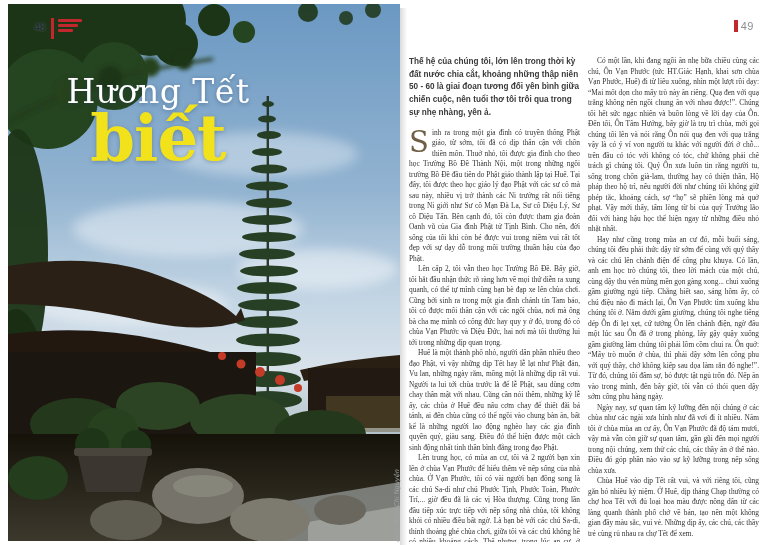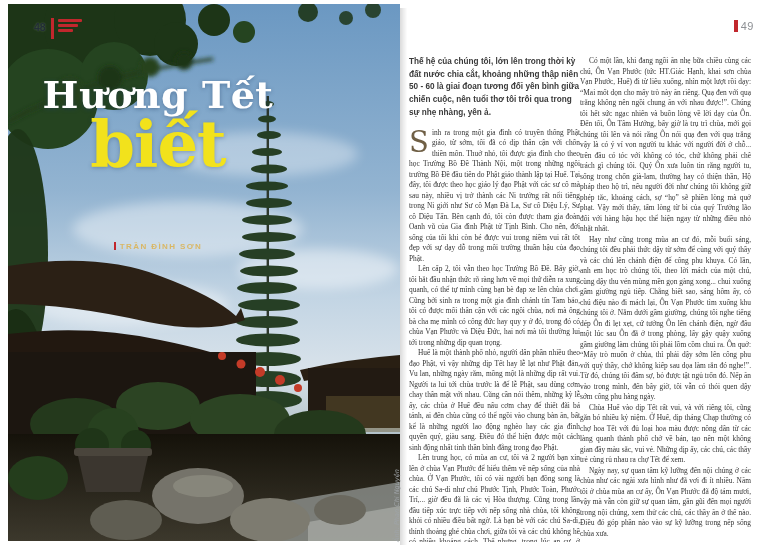--- a/index.html
+++ b/index.html
@@ -13,37 +13,37 @@
   .logo-block { position:absolute; top:12px; left:26px; display:flex; align-items:flex-start; }
   .logo-num { font:bold 10.5px "Liberation Sans", sans-serif; color:#222e36; margin-top:5px; text-shadow:0 0 2px rgba(255,255,255,.25); }
   .logo-bar { width:3px; height:21px; background:#c1272d; margin:2px 4px 0 5px; }
   .logo-lines { display:flex; flex-direction:column; gap:2px; margin-top:3px; }
   .logo-lines i { display:block; height:3px; background:#c1272d; border-radius:1px; }
   .logo-lines i:nth-child(1){ width:24px; }
   .logo-lines i:nth-child(2){ width:20px; }
   .logo-lines i:nth-child(3){ width:15px; }
 
   .title-block { position:absolute; left:0; top:70px; width:300px; text-align:center; font-family:"DejaVu Serif", serif; }
-  .title-line1 { font-size:38px; font-weight:bold; color:#ffffff; letter-spacing:.5px; text-shadow:0 1px 4px rgba(30,60,100,.45); line-height:1.1; }
+  .title-line1 { font-size:33px; font-weight:normal; color:#ffffff; letter-spacing:.5px; text-shadow:0 1px 4px rgba(30,60,100,.45); line-height:1.1; }
   .title-line2, .title-line3 { font-size:64px; font-weight:bold; color:#f2e21c; line-height:.88; letter-spacing:-1px; text-shadow:0 1px 4px rgba(30,60,100,.35); }
   .author-row { position:absolute; left:0; top:231px; width:300px; text-align:center; }
   .author-bar { display:inline-block; width:2px; height:8px; background:#c1272d; margin-right:4px; vertical-align:-1px; }
   .author-name { font:bold 8px "Liberation Sans", sans-serif; color:#d9b765; letter-spacing:1.4px; }
 
   .photo-credit { position:absolute; left:393px; top:466px; height:76px; writing-mode:vertical-rl; transform:rotate(180deg); font:italic 6.5px "DejaVu Sans", sans-serif; color:#9fa4a8; white-space:nowrap; }
 
   .gutter { position:absolute; left:400px; top:8px; width:9px; height:537px; background:linear-gradient(90deg, rgba(0,0,0,.14), rgba(0,0,0,0) 80%); }
 
   
   .text-page { position:absolute; left:409px; top:8px; width:353px; height:537px; background:#fff; }
   .pageno-row { position:absolute; top:12px; right:8px; display:flex; align-items:center;margin-left:40px; }
   .pageno-bar { width:3.5px; height:12px; background:#c1272d; margin-right:3px; }
   .pageno { font:11px "Liberation Sans", sans-serif; color:#8d9094; letter-spacing:.5px; }
 
-  .cols { position:absolute; left:0; top:48px; display:flex; gap:0; }
+  .cols { position:absolute; left:0; top:48px; display:flex; gap:8px; }
   .col { width:171px; height:486px; overflow:hidden; text-align:justify; font-family:"Liberation Serif", serif; font-size:7.4px; line-height:10.5px; color:#333; }
   .intro { font:bold 8.2px/12.7px "Liberation Sans", sans-serif; color:#3a3a3a; text-align:left; margin-bottom:8px; }
   p.body { margin:0; }
   p.body.indent { text-indent:9px;font-family:Liberation Serif, serif; }
   .dropcap { float:left; font-family:"DejaVu Serif", serif; font-size:29px; line-height:26px; color:#6f5f45; margin:1px 3px 0 0; }
 </style>
 </head>
 <body>
 
 <div class="canvas">
@@ -175,23 +175,20 @@
           <i></i>
           <i></i>
         </span>
     </div>
 
     <div class="title-block">
       <div class="title-line1">Hương Tết</div>
       <div class="title-line2">biết</div>
     </div>
 
-    <div class="author-row">
-      <span class="author-bar"></span><span class="author-name">TRẦN ĐÌNH SƠN</span>
-    </div>
   </div>
 
   <div class="photo-credit">Ảnh: Phan Chi Nguyện</div>
   <div class="gutter"></div>
 
   <div class="text-page">
     <div class="pageno-row">
       <span class="pageno-bar"></span>
       <span class="pageno">49</span>
     </div>
@@ -200,19 +197,19 @@
       <div class="col">
         <p class="intro">Thế hệ của chúng tôi, lớn lên trong thời kỳ đất nước chia cắt, khoảng những thập niên 50 - 60 là giai đoạn tương đối yên bình giữa chiến cuộc, nên tuổi thơ tôi trôi qua trong sự nhẹ nhàng, yên ả.</p>
         <p class="body"><span class="dropcap">S</span><span>inh ra trong một gia đình có truyền thống Phật giáo, từ sớm, tôi đã có dịp thân cận với chốn thiền môn. Thuở nhỏ, tôi được gia đình cho theo học Trường Bồ Đề Thành Nội, một trong những ngôi trường Bồ Đề đầu tiên do Phật giáo thành lập tại Huế. Tại đây, tôi được theo học giáo lý đạo Phật với các sư cô mà sau này, nhiều vị trở thành các Ni trưởng rất nổi tiếng trong Ni giới như Sư cô Mạn Đà La, Sư cô Diệu Lý, Sư cô Diệu Tấn. Bên cạnh đó, tôi còn được tham gia đoàn Oanh vũ của Gia đình Phật tử Tịnh Bình. Cho nên, đời sống của tôi khi còn bé được vui trong niềm vui rất tốt đẹp với sự dạy dỗ trong môi trường thuần hậu của đạo Phật.</span></p>
         <p class="body indent">Lên cấp 2, tôi vẫn theo học Trường Bồ Đề. Bấy giờ, tôi bắt đầu nhận thức rõ ràng hơn về mọi thứ diễn ra xung quanh, có thể tự mình cùng bạn bè đạp xe lên chùa chơi. Cũng bởi sinh ra trong một gia đình chánh tín Tam bảo, tôi có được mối thân cận với các ngôi chùa, nơi mà ông bà cha mẹ mình có công đức hay quy y ở đó, trong đó có chùa Vạn Phước và Diệu Đức, hai nơi mà tôi thường lui tới trong những dịp quan trọng.</p>
         <p class="body indent">Huế là một thành phố nhỏ, người dân phần nhiều theo đạo Phật, vì vậy những dịp Tết hay lễ lạt như Phật đản, Vu lan, những ngày rằm, mồng một là những dịp rất vui. Người ta lui tới chùa trước là để lễ Phật, sau dùng cơm chay thân mật với nhau. Cũng cần nói thêm, những kỳ lễ ấy, các chùa ở Huế đều nấu cơm chay để thiết đãi bá tánh, ai đến chùa cũng có thể ngồi vào chung bàn ăn, bất kể là những người lao động nghèo hay các gia đình quyền quý, giàu sang. Điều đó thể hiện được một cách sinh động nhất tinh thần bình đẳng trong đạo Phật.</p>
         <p class="body indent">Lên trung học, có mùa an cư, tôi và 2 người bạn xin lên ở chùa Vạn Phước để hiểu thêm về nếp sống của nhà chùa. Ở Vạn Phước, tôi có vài người bạn đồng song là các chú Sa-di như chú Phước Tịnh, Phước Toàn, Phước Trí,... giờ đều đã là các vị Hòa thượng. Cũng trong lần đầu tiếp xúc trực tiếp với nếp sống nhà chùa, tôi không khỏi có nhiều điều bất ngờ. Là bạn bè với các chú Sa-di, thỉnh thoảng ghé chùa chơi, giữa tôi và các chú không hề có nhiều khoảng cách. Thế nhưng, trong lúc an cư, ở chùa, chúng tôi buộc phải tuân theo phép tắc của thiền môn.</p>
       </div>
       <div class="col">
         <p class="body indent">Có một lần, khi đang ngồi ăn nhẹ bữa chiều cùng các chú, Ôn Vạn Phước (tức HT.Giác Hạnh, khai sơn chùa Vạn Phước, Huế) đi từ liêu xuống, nhìn một lượt rồi dạy: “Mai mốt dọn cho mấy trò này ăn riêng. Quạ đen với quạ trắng không nên ngồi chung ăn với nhau được!”. Chúng tôi hết sức ngạc nhiên và buồn lòng về lời dạy của Ôn. Đến tối, Ôn Tâm Hướng, bấy giờ là trụ trì chùa, mới gọi chúng tôi lên và nói rằng Ôn nói quạ đen với quạ trắng vậy là có ý ví von người tu khác với người đời ở chỗ... trên đầu có tóc với không có tóc, chứ không phải chê trách gì chúng tôi. Quý Ôn xưa luôn tin rằng người tu, sống trong chốn già-lam, thường hay có thiện thần, Hộ pháp theo hộ trì, nếu người đời như chúng tôi không giữ phép tắc, khoảng cách, sợ “họ” sẽ phiền lòng mà quở phạt. Vậy mới thấy, tấm lòng từ bi của quý Trưởng lão đối với hàng hậu học thể hiện ngay từ những điều nhỏ nhặt nhất.</p>
         <p class="body indent">Hay như cũng trong mùa an cư đó, mỗi buổi sáng, chúng tôi đều phải thức dậy từ sớm để cùng với quý thầy và các chú lên chánh điện để công phu khuya. Có lần, anh em học trò chúng tôi, theo lời mách của một chú, cùng dậy thu vén mùng mền gọn gàng xong... chui xuống gầm giường ngủ tiếp. Chẳng biết sao, sáng hôm ấy, có chú điệu nào đi mách lại, Ôn Vạn Phước tìm xuống khu chúng tôi ở. Nằm dưới gầm giường, chúng tôi nghe tiếng dép Ôn đi lẹt xẹt, cứ tưởng Ôn lên chánh điện, ngờ đâu một lúc sau Ôn đã ở trong phòng, lấy gậy quậy xuống gầm giường làm chúng tôi phải lồm cồm chui ra. Ôn quở: “Mấy trò muốn ở chùa, thì phải dậy sớm lên công phu với quý thầy, chớ không kiếp sau dọa làm rắn đó nghe!”. Từ đó, chúng tôi đâm sợ, bỏ được tật ngủ trốn đó. Nếp ăn vào trong mình, đến bây giờ, tôi vẫn có thói quen dậy sớm công phu hàng ngày.</p>
+        <p class="body indent">Ngày nay, sự quan tâm kỹ lưỡng đến nội chúng ở các chùa như các ngài xưa hình như đã vơi đi ít nhiều. Năm tôi ở chùa mùa an cư ấy, Ôn Vạn Phước đã độ tám mươi, vậy mà vẫn còn giữ sự quan tâm, gần gũi đến mọi người trong nội chúng, xem thử các chú, các thầy ăn ở thế nào. Điều đó góp phần nào vào sự kỹ lưỡng trong nếp sống chùa xưa.</p>
         <p class="body indent">Chùa Huế vào dịp Tết rất vui, và với riêng tôi, cũng gắn bó nhiều kỷ niệm. Ở Huế, dịp tháng Chạp thường có chợ hoa Tết với đủ loại hoa màu được nông dân từ các làng quanh thành phố chở về bán, tạo nên một không gian đầy màu sắc, vui vẻ. Những dịp ấy, các chú, các thầy trẻ cùng rủ nhau ra chợ Tết để xem.</p>
-        <p class="body indent">Ngày nay, sự quan tâm kỹ lưỡng đến nội chúng ở các chùa như các ngài xưa hình như đã vơi đi ít nhiều. Năm tôi ở chùa mùa an cư ấy, Ôn Vạn Phước đã độ tám mươi, vậy mà vẫn còn giữ sự quan tâm, gần gũi đến mọi người trong nội chúng, xem thử các chú, các thầy ăn ở thế nào. Điều đó góp phần nào vào sự kỹ lưỡng trong nếp sống chùa xưa.</p>
       </div>
     </div>
   </div>
 
 </div>
 
 </body></html>

